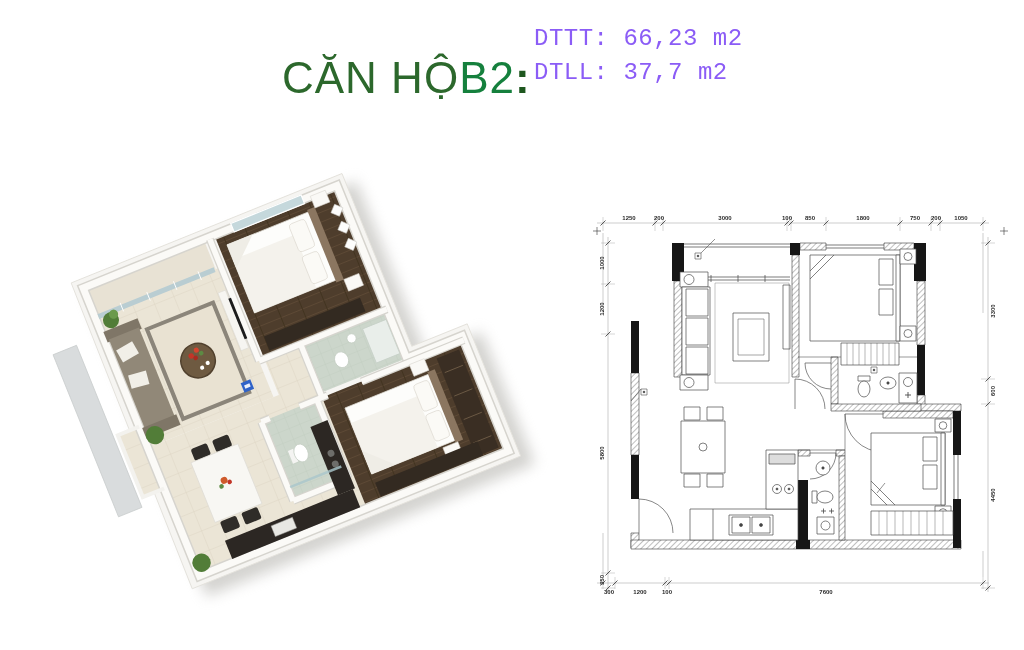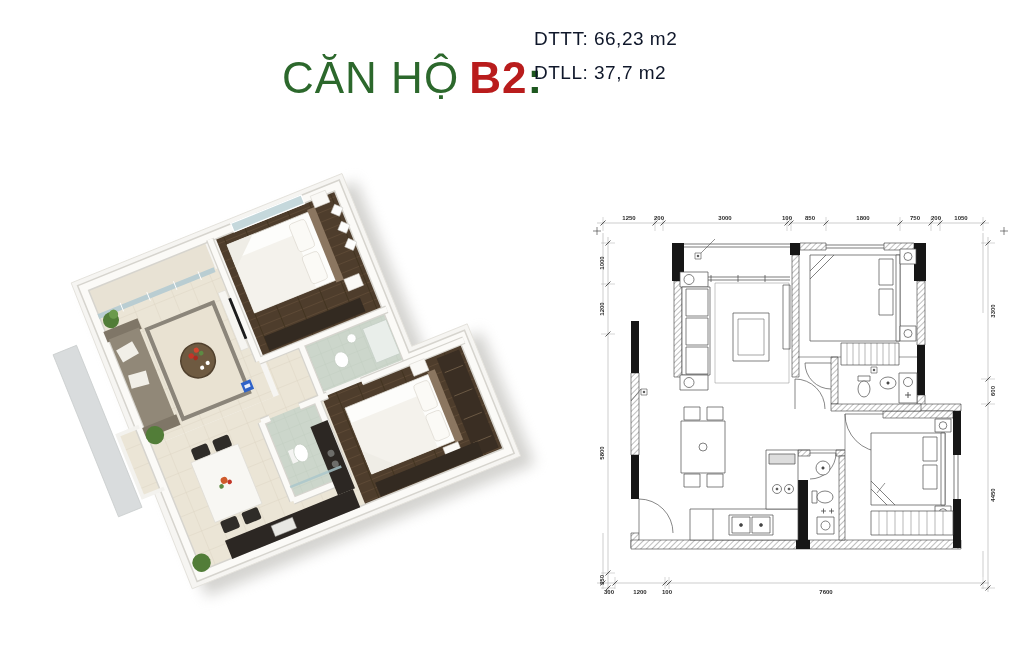--- a/index.html
+++ b/index.html
@@ -1,23 +1,23 @@
 <!DOCTYPE html>
 <html><head>
 <meta charset="utf-8">
 <style>
   html,body{margin:0;padding:0;}
   .page{position:relative;width:1024px;height:650px;background:#ffffff;overflow:hidden;
         font-family:"Liberation Sans",sans-serif;}
   .title{position:absolute;left:282px;top:24px;font-size:44px;font-weight:500;
          color:#2c682c;letter-spacing:1px;white-space:nowrap;}
-  .t-unit{font-weight:700;color:#b91c1c;margin-left:10px;}
+  .t-unit{font-weight:400;color:#15803d;}
   .t-colon{font-weight:800;color:#1e571f;}
-  .areas{position:absolute;left:534px;top:22px;font-size:19px;line-height:34px;
-         color:#0f172a;letter-spacing:0.5px;}
+  .areas{position:absolute;left:534px;top:22px;font-size:24px;line-height:34px;
+         color:#8b5cf6;letter-spacing:0.5px;font-family:Liberation Mono, monospace;}
   .render3d{position:absolute;left:6px;top:98px;}
   .plan2d{position:absolute;left:583px;top:193px;}
   .dim{font-family:"Liberation Sans",sans-serif;font-size:6px;font-weight:700;fill:#2a2a2a;}
   svg *{vector-effect:non-scaling-stroke;}
 </style>
 </head>
 <body>
 
 <div class="page">
 

